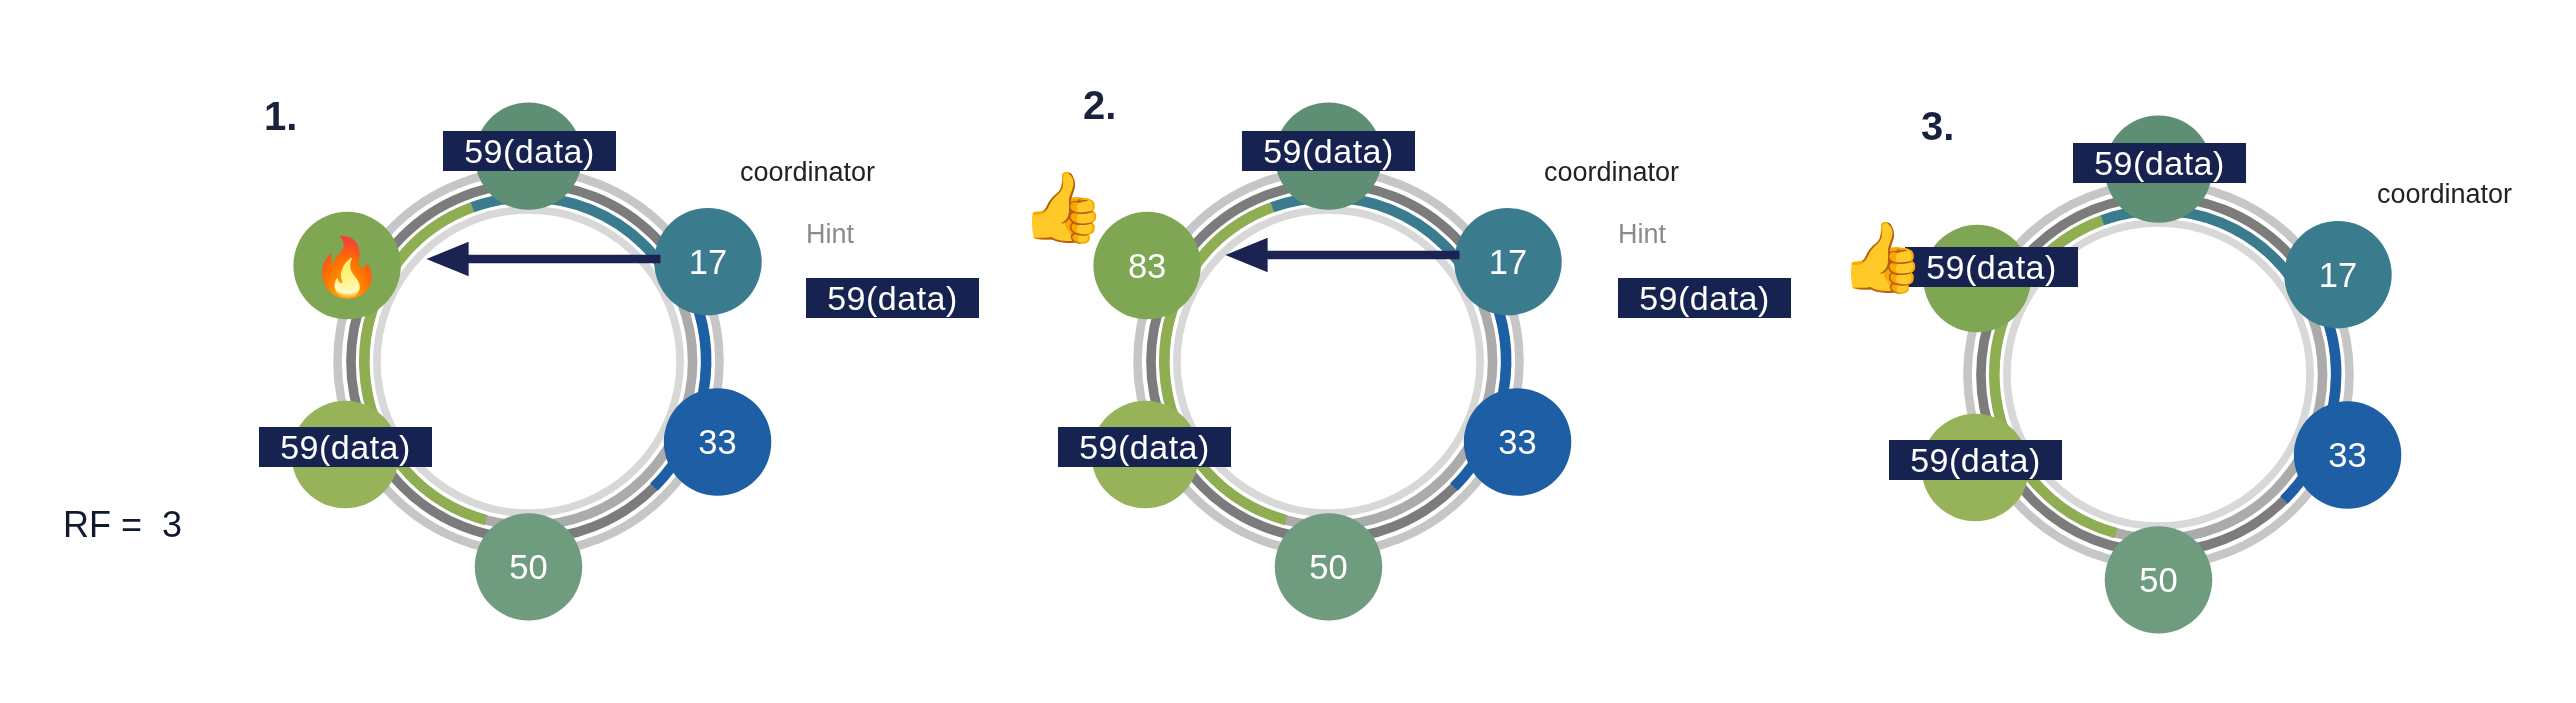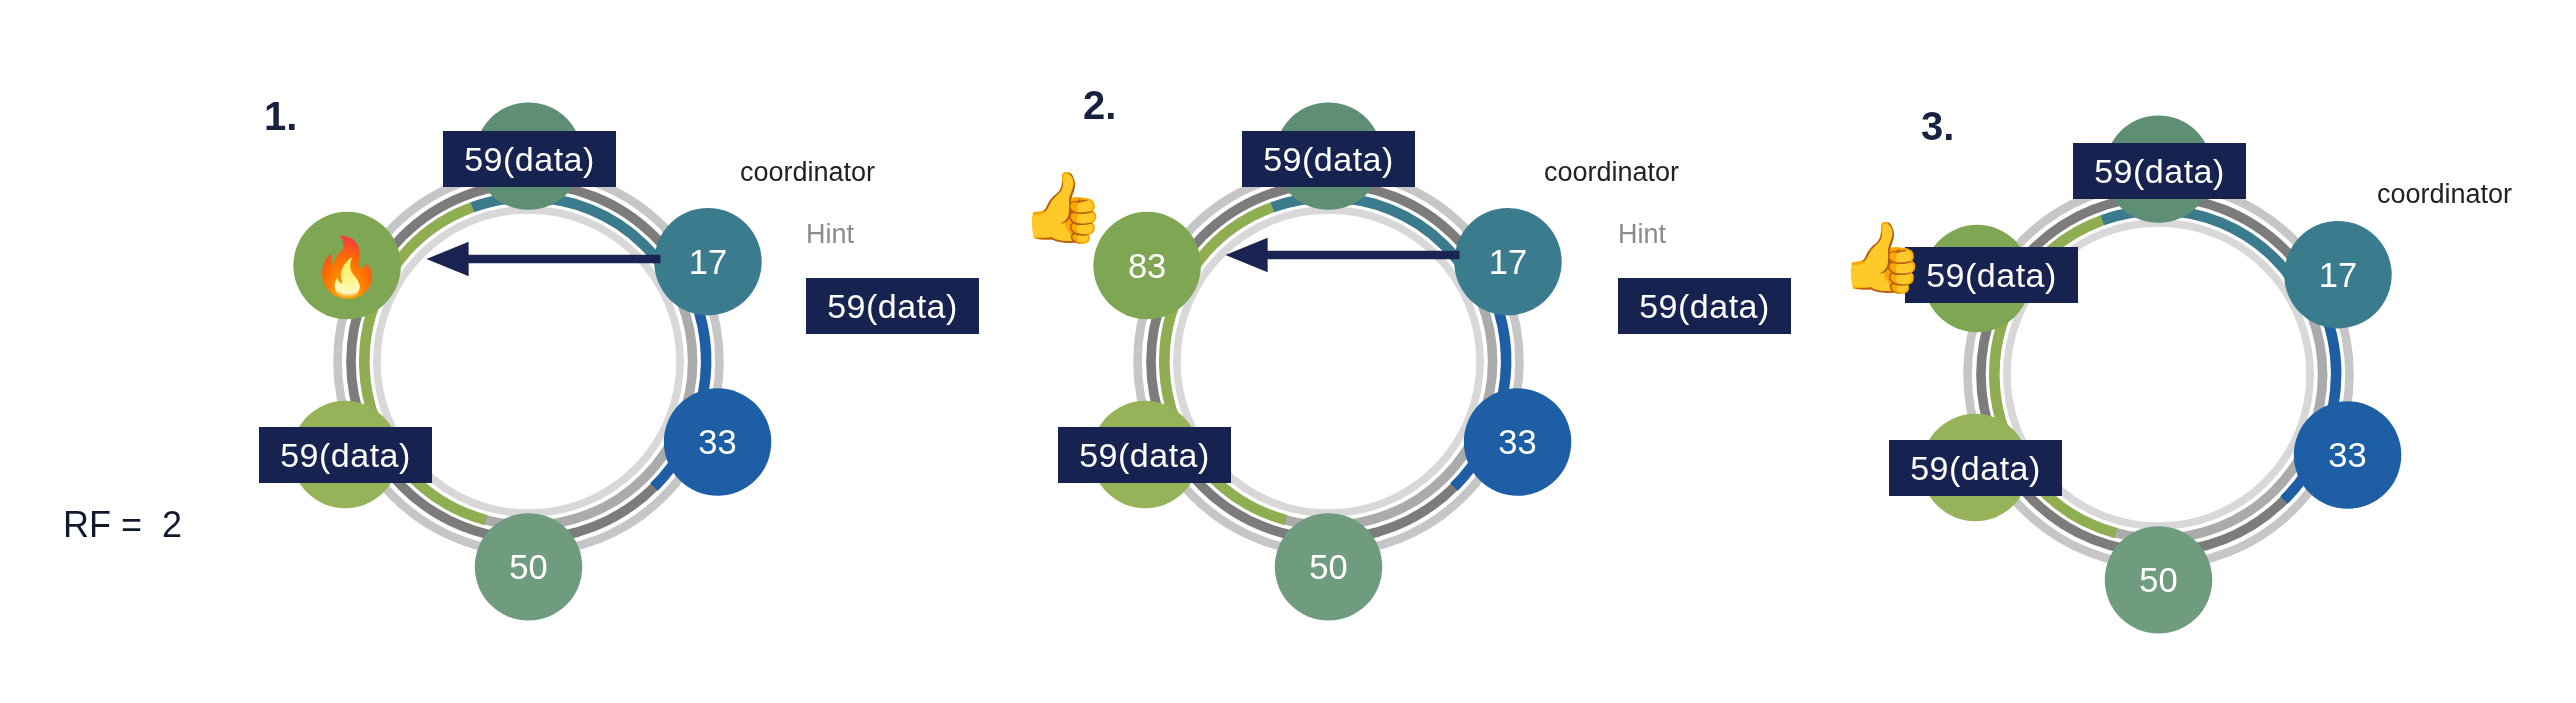--- a/index.html
+++ b/index.html
@@ -3,21 +3,21 @@
 <meta charset="utf-8">
 <style>
   html,body { margin:0; padding:0; background:#ffffff; }
   .canvas {
     position:relative; width:2576px; height:703px; background:#ffffff;
     font-family:"Liberation Sans", sans-serif; overflow:hidden;
   }
   .ring-svg { position:absolute; z-index:1; }
   .arrow-svg { position:absolute; z-index:3; }
   .data-box {
-    position:absolute; z-index:4; width:173px; height:56px;
+    position:absolute; z-index:4; width:173px; height:40px;
     background:#16224f; color:#ffffff; font-size:34px;
     display:flex; align-items:center; justify-content:center;
     letter-spacing:0.5px;
   }
   .node-num {
     fill:#ffffff; font-size:36px; text-anchor:middle;
     dominant-baseline:central; font-family:"Liberation Sans", sans-serif;
   }
   .node-emoji {
     font-size:60px; text-anchor:middle; dominant-baseline:central;
@@ -127,16 +127,16 @@
     <text x="507" y="394" class="node-num">33</text>
     <text x="310" y="524" class="node-num">50</text>
   </svg>
 
   <div class="data-box" style="left:2073px; top:143px;">59(data)</div>
   <div class="data-box" style="left:1905px; top:247px;">59(data)</div>
   <div class="data-box" style="left:1889px; top:440px;">59(data)</div>
 
   <div class="coordinator" style="left:2377px; top:179px;">coordinator</div>
 
-  <div class="rf" style="left:63px; top:504px;">RF =  2</div>
+  <div class="rf" style="left:63px; top:504px;">RF =  3</div>
 
 </div>
 
 
 </body></html>

